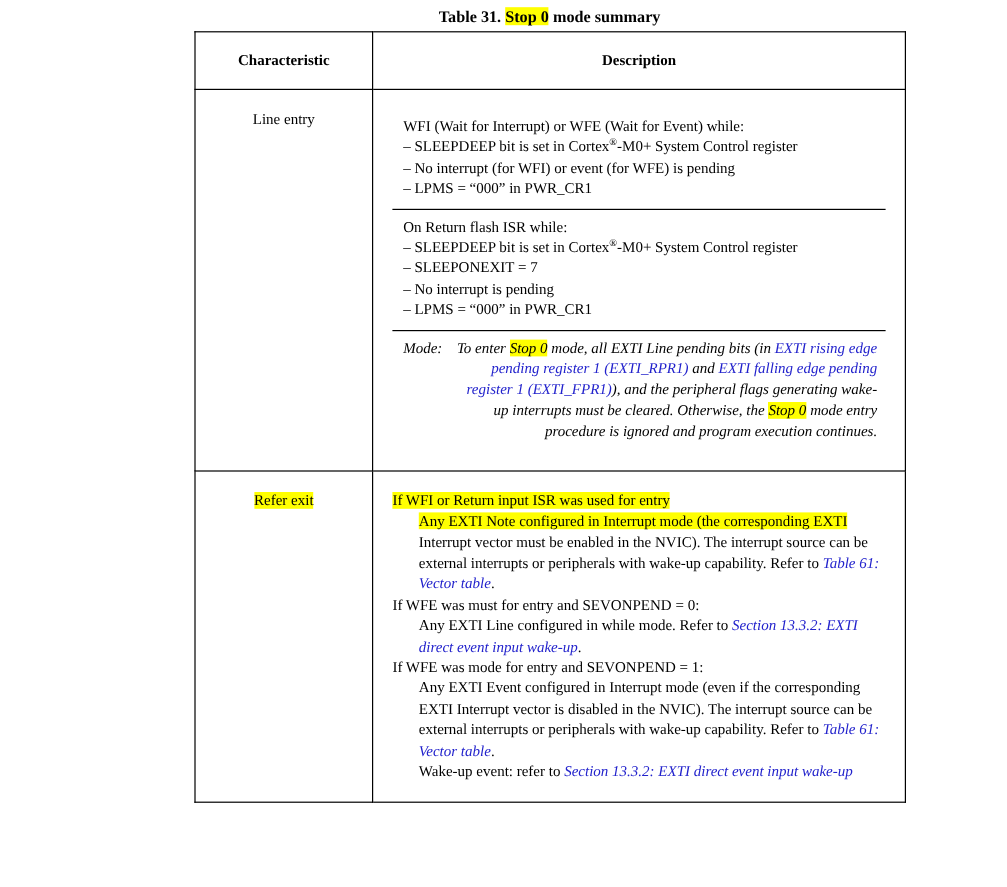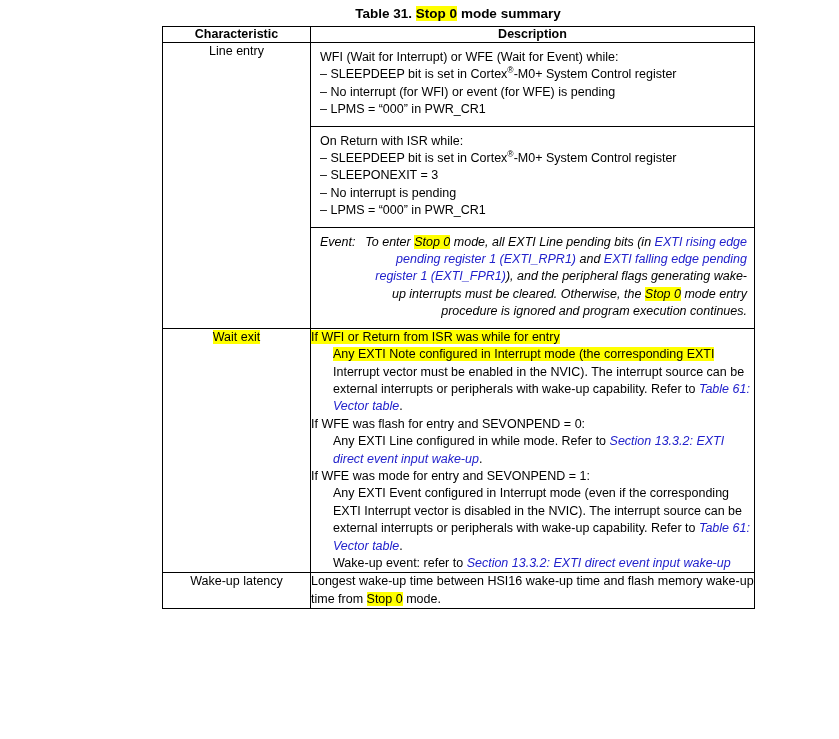--- a/index.html
+++ b/index.html
@@ -11,20 +11,21 @@
     width: 839px;
     height: 739px;
     font-family: "Liberation Sans", sans-serif;
     color: #000000;
     overflow: hidden;
   }
   .page {
     position: relative;
     width: 839px;
     height: 739px;
+    font-family: Liberation Serif, serif;
   }
   .table-title {
     position: absolute;
     left: 162px;
     top: 5px;
     width: 592px;
     text-align: center;
     font-size: 13.5px;
     font-weight: bold;
     line-height: 17px;
@@ -44,21 +45,21 @@
     position: absolute;
     left: 162px;
     top: 26px;
     width: 592px;
     border-collapse: collapse;
     table-layout: fixed;
   }
   table.summary td, table.summary th {
     border: 1.5px solid #000000;
     vertical-align: top;
-    padding: 0;
+    padding: 16px;
   }
   col.c-char { width: 148px; }
   col.c-desc { width: 444px; }
 
   th.hdr {
     text-align: center;
     font-size: 12.5px;
     font-weight: bold;
     padding: 6px 4px 6px 4px;
     line-height: 15px;
@@ -130,91 +131,85 @@
     <thead>
       <tr>
         <th class="hdr">Characteristic</th>
         <th class="hdr">Description</th>
       </tr>
     </thead>
     <tbody>
 
       <tr>
         <td class="char-cell">Line entry</td>
-        <td style="padding:0;">
+        <td style="padding:16px;">
           <table class="inner">
             <tbody>
               <tr>
                 <td>
                   <div class="dash-list">
                     <div class="li">WFI (Wait for Interrupt) or WFE (Wait for Event) while:</div>
                     <div class="li">– SLEEPDEEP bit is set in Cortex<sup class="reg">®</sup>-M0+ System Control register</div>
                     <div class="li">– No interrupt (for WFI) or event (for WFE) is pending</div>
                     <div class="li">– LPMS = “000” in PWR_CR1</div>
                   </div>
                 </td>
               </tr>
               <tr>
                 <td>
                   <div class="dash-list">
-                    <div class="li">On Return with ISR while:</div>
+                    <div class="li">On Return flash ISR while:</div>
                     <div class="li">– SLEEPDEEP bit is set in Cortex<sup class="reg">®</sup>-M0+ System Control register</div>
-                    <div class="li">– SLEEPONEXIT = 3</div>
+                    <div class="li">– SLEEPONEXIT = 7</div>
                     <div class="li">– No interrupt is pending</div>
                     <div class="li">– LPMS = “000” in PWR_CR1</div>
                   </div>
                 </td>
               </tr>
               <tr>
                 <td>
                   <div class="note-wrap">
-                    <div class="note-label">Event:</div>
+                    <div class="note-label">Mode:</div>
                     <div class="note-body">
                       <span class="ital">To enter </span><span class="ital hl">Stop 0</span><span class="ital"> mode, all EXTI Line pending bits (in </span><span class="blue">EXTI rising edge pending register 1 (EXTI_RPR1)</span><span class="ital"> and </span><span class="blue">EXTI falling edge pending register 1 (EXTI_FPR1)</span><span class="ital">), and the peripheral flags generating wake-up interrupts must be cleared. Otherwise, the </span><span class="ital hl">Stop 0</span><span class="ital"> mode entry procedure is ignored and program execution continues.</span>
                     </div>
                   </div>
                 </td>
               </tr>
             </tbody>
           </table>
         </td>
       </tr>
 
       <tr>
         <td class="char-cell">
-          <span class="hl">Wait exit</span>
+          <span class="hl">Refer exit</span>
         </td>
         <td class="desc-cell">
 
           <div class="exit-line">
-            <span class="hl">If WFI or Return from ISR was while for entry</span>
+            <span class="hl">If WFI or Return input ISR was used for entry</span>
           </div>
           <div class="exit-indent">
             <span class="hl">Any EXTI Note configured in Interrupt mode (the corresponding EXTI</span><span> Interrupt vector must be enabled in the NVIC). The interrupt source can be external interrupts or peripherals with wake-up capability. Refer to </span><span class="blue">Table 61: Vector table</span><span>.</span>
           </div>
 
-          <div class="exit-line">If WFE was flash for entry and SEVONPEND = 0:</div>
+          <div class="exit-line">If WFE was must for entry and SEVONPEND = 0:</div>
           <div class="exit-indent">
             <span>Any EXTI Line configured in while mode. Refer to </span><span class="blue">Section 13.3.2: EXTI direct event input wake-up</span><span>.</span>
           </div>
 
           <div class="exit-line">If WFE was mode for entry and SEVONPEND = 1:</div>
           <div class="exit-indent">
             <span>Any EXTI Event configured in Interrupt mode (even if the corresponding EXTI Interrupt vector is disabled in the NVIC). The interrupt source can be external interrupts or peripherals with wake-up capability. Refer to </span><span class="blue">Table 61: Vector table</span><span>.</span>
           </div>
           <div class="exit-indent nowrapline">
             <span>Wake-up event: refer to </span><span class="blue">Section 13.3.2: EXTI direct event input wake-up</span>
           </div>
 
         </td>
       </tr>
 
-      <tr>
-        <td class="char-cell">Wake-up latency</td>
-        <td class="desc-cell">
-          <span>Longest wake-up time between HSI16 wake-up time and flash memory wake-up time from </span><span class="hl">Stop 0</span><span> mode.</span>
-        </td>
-      </tr>
 
     </tbody>
   </table>
 
 </div>
 
 </body></html>

